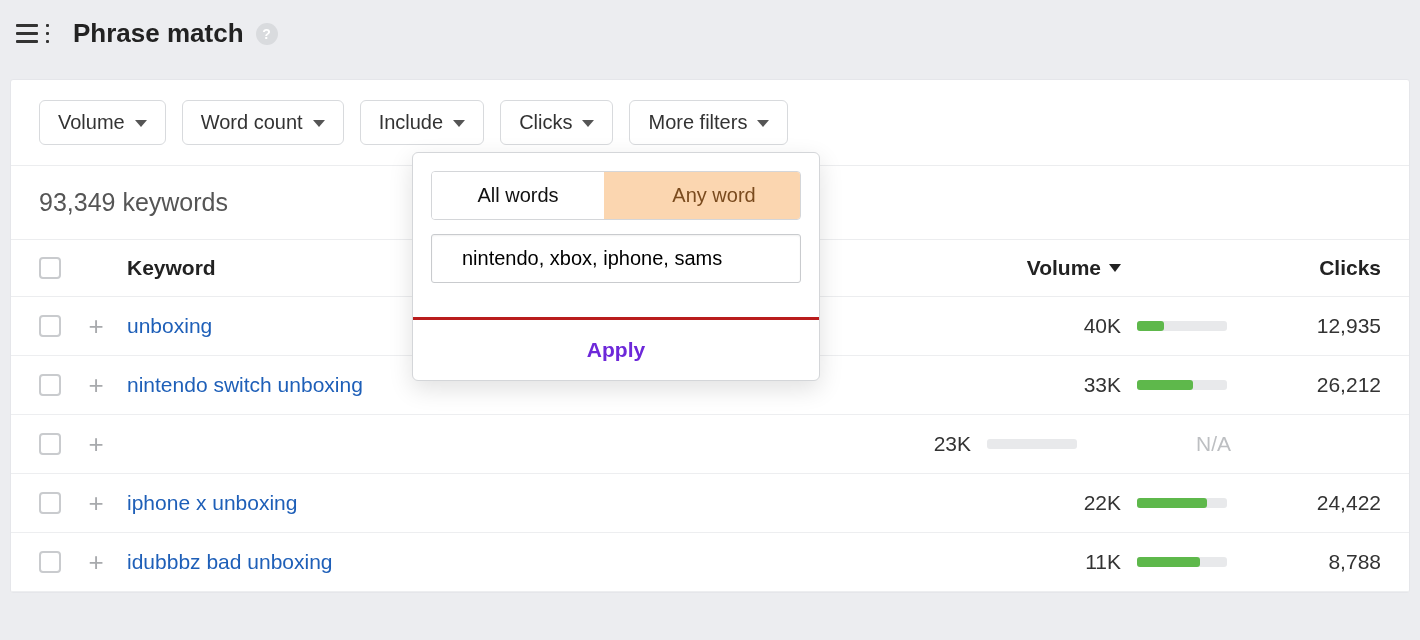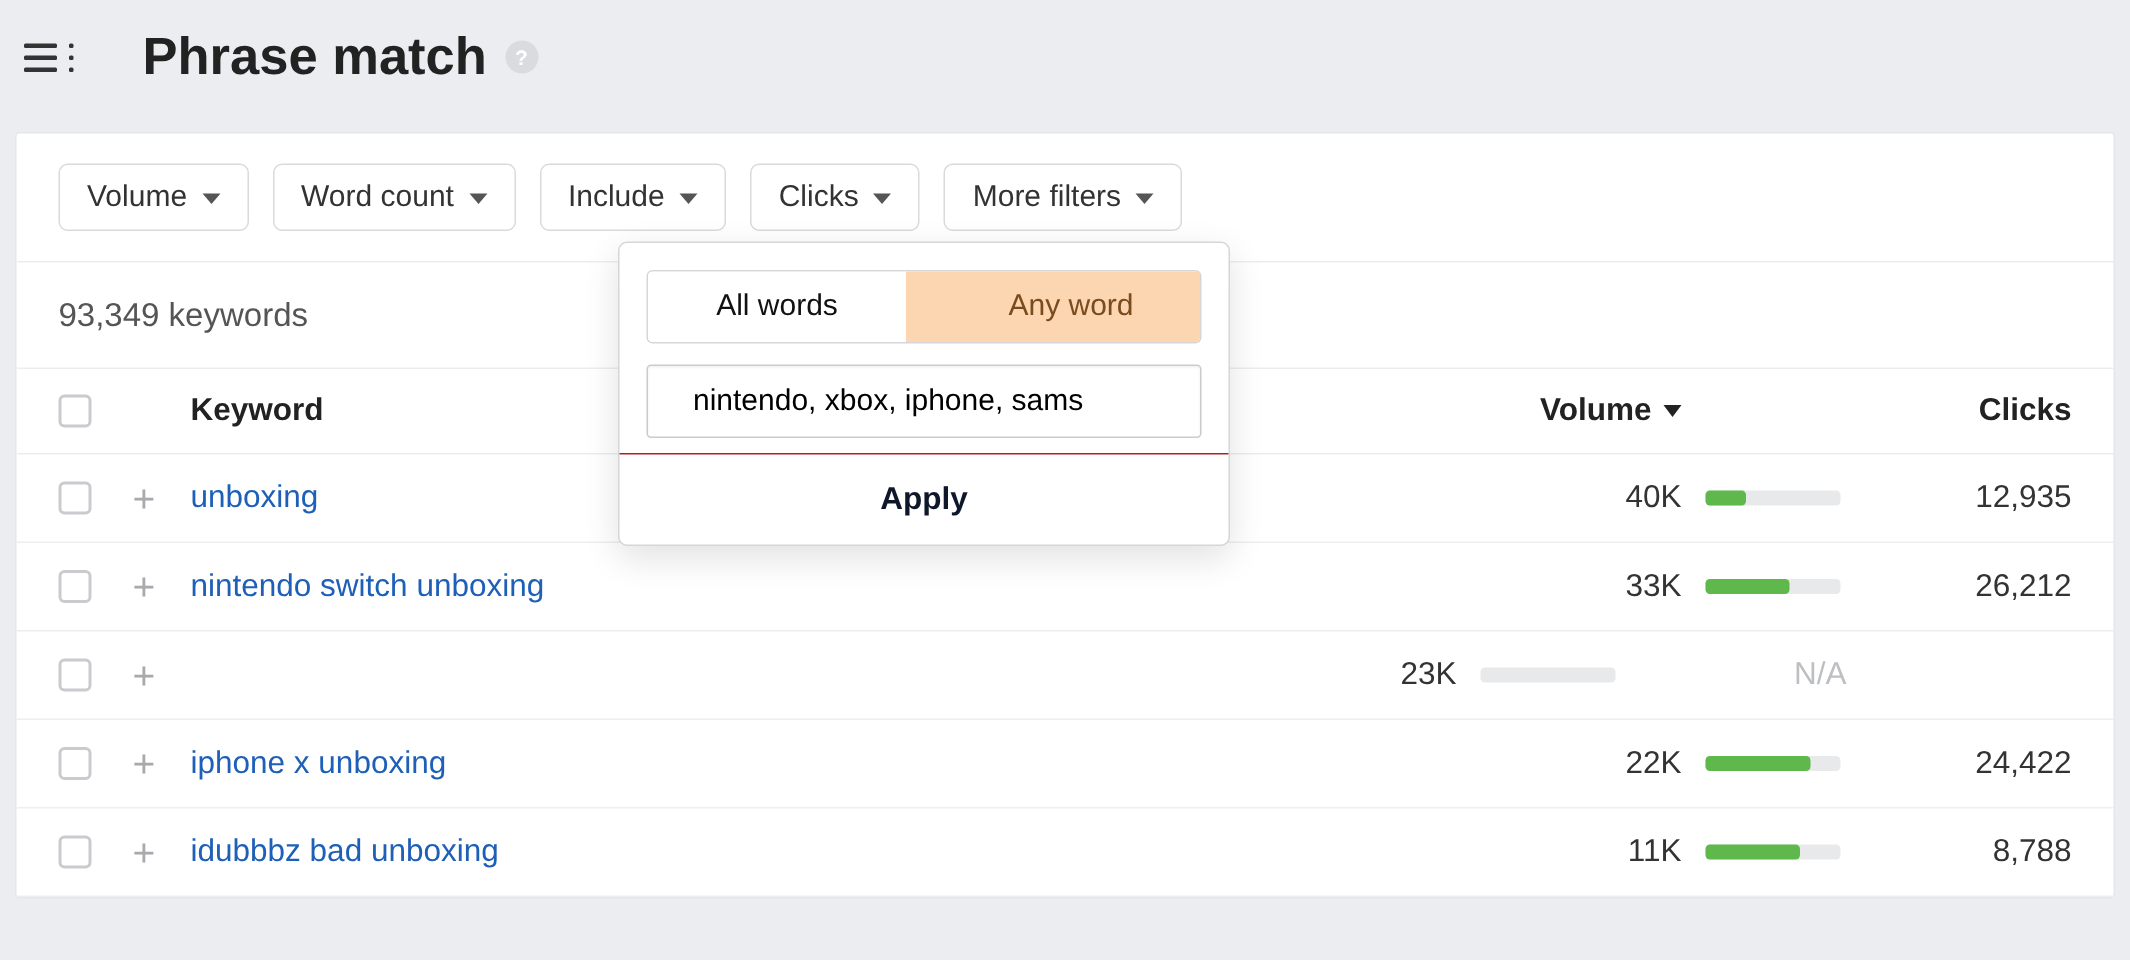--- a/index.html
+++ b/index.html
@@ -28,21 +28,21 @@
   .hamburger span:nth-child(3){ width:22px; }
   .hamburger::after{
     content:""; position:absolute; right:-3px; top:4px; width:4px; height:18px;
     border-left:3px dotted #333;
     display:none;
   }
   .hb-dots { display:flex; flex-direction:column; gap:5px; margin-left:2px;}
   .hb-dots i{ width:3px;height:3px;background:#333;border-radius:1px;display:block;}
 
   .page-title {
-    font-size:35px; font-weight:700; margin-left:46px; color:#222;
+    font-size:26px; font-weight:700; margin-left:24px; color:#222;
   }
   .help-icon{
     margin-left:12px;
     width:22px;height:22px;border-radius:50%;
     background:#D9DBDE;color:#fff;
     font-size:14px;font-weight:700;
     display:inline-flex;align-items:center;justify-content:center;
     vertical-align:middle;
   }
 
@@ -71,21 +71,21 @@
   .caret-down{
     width:0;height:0;
     border-left:6px solid transparent;
     border-right:6px solid transparent;
     border-top:7px solid #555;
     margin-top:2px;
   }
 
   .kw-count{
     padding: 22px 28px;
-    font-size:22px;color:#555;
+    font-size:25px;color:#555;
     border-bottom:1px solid #ECEDEF;
   }
 
   .table-head, .row{
     display:grid;
     grid-template-columns: 44px 44px 1fr 150px 110px 150px;
     align-items:center;
     padding: 16px 28px;
   }
   .table-head{
@@ -144,25 +144,25 @@
   .seg.active{ background:#FBD6B0; color:#7A4B1E;padding-left:24px; }
   .inc-input{
     margin:0 18px 0 18px;
     width:calc(100% - 36px);
     border:1px solid #C9CBCE;
     padding:12px 30px; font-size:20px;
     border-radius:3px;
     box-shadow:inset 0 1px 2px rgba(0,0,0,.06);
   }
   .apply-row{
-    border-top:1px solid #b91c1c;
-    margin-top:10px;
+    border-top:3px solid #b91c1c;
+    margin-top:34px;
     padding:18px 0;
     text-align:center;
-    font-size:21px;font-weight:700;color:#0f172a;
+    font-size:21px;font-weight:700;color:#6d28d9;
     cursor:pointer;
   }
   .sort-caret{
     width:0;height:0;
     border-left:6px solid transparent;
     border-right:6px solid transparent;
     border-top:8px solid #222;
     display:inline-block; margin-left:4px;
   }
 </style>

